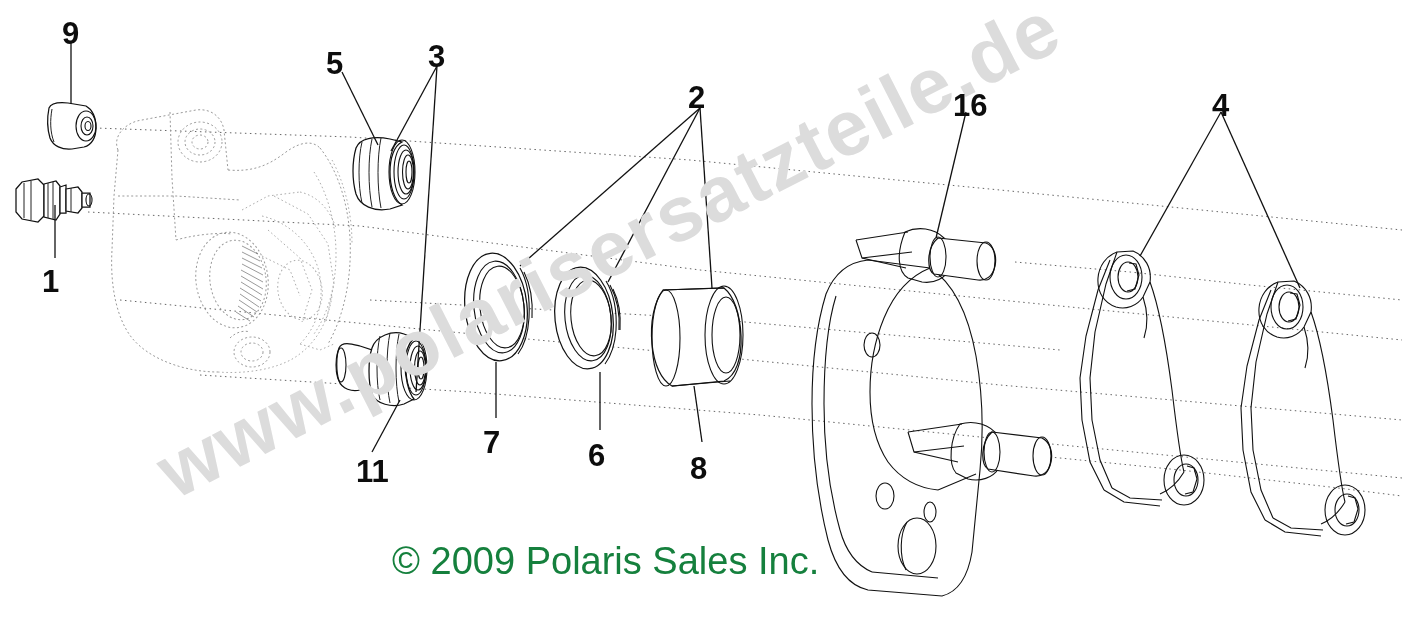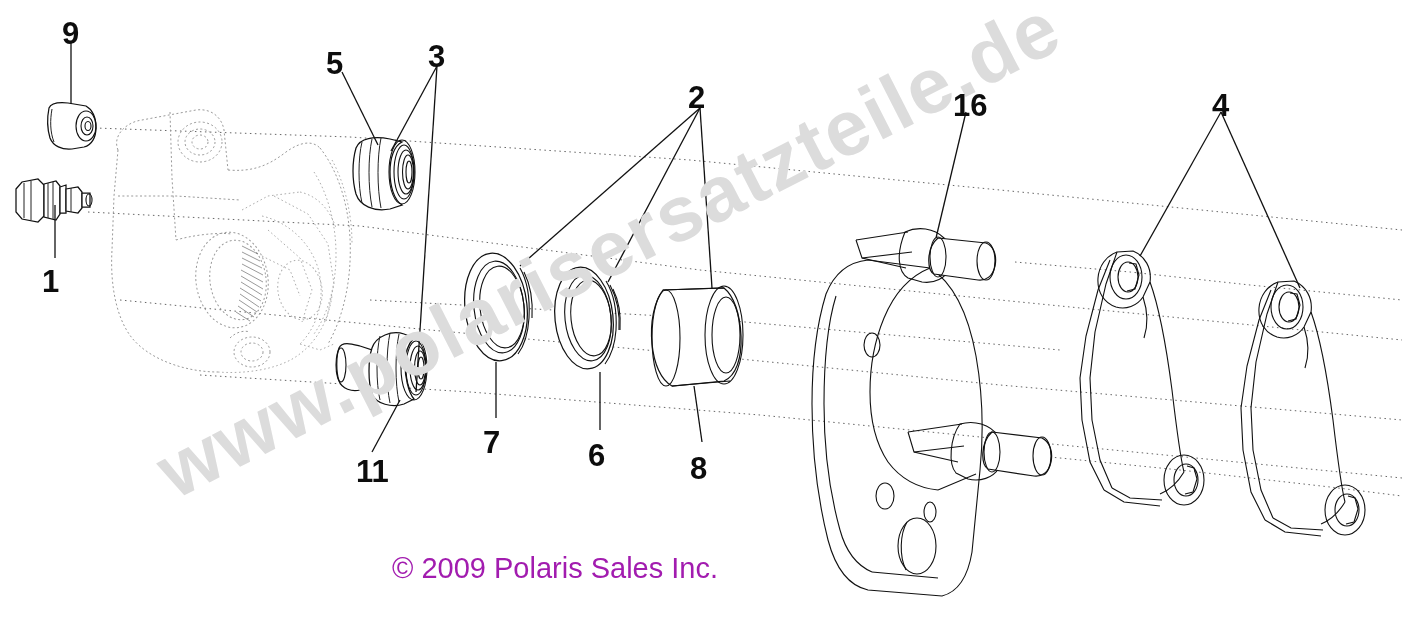--- a/index.html
+++ b/index.html
@@ -43,24 +43,24 @@
     font-family: "Liberation Sans", sans-serif;
     font-size: 31px;
     font-weight: bold;
     color: #0d0d0d;
     line-height: 1;
     white-space: nowrap;
   }
   #copyright {
     position: absolute;
     left: 392px;
-    top: 552px;
+    top: 540px;
     font-family: "Liberation Sans", sans-serif;
-    font-size: 29px;
-    color: #a21caf;
+    font-size: 38px;
+    color: #15803d;
     white-space: nowrap;
     letter-spacing: 0px;
   }
   .ghost { stroke:#9a9a9a; stroke-width:1; fill:none; stroke-dasharray:2 2.4; }
   .ghost2 { stroke:#adadad; stroke-width:1; fill:none; stroke-dasharray:1.6 2.6; }
   .solid { stroke:#111; stroke-width:1.25; fill:#fff; }
   .solidl { stroke:#111; stroke-width:1.1; fill:none; }
   .thin { stroke:#222; stroke-width:1; fill:none; }
   .axis { stroke:#666; stroke-width:1; fill:none; stroke-dasharray:1.5 3.5; }
   .leader { stroke:#111; stroke-width:1.3; fill:none; }

